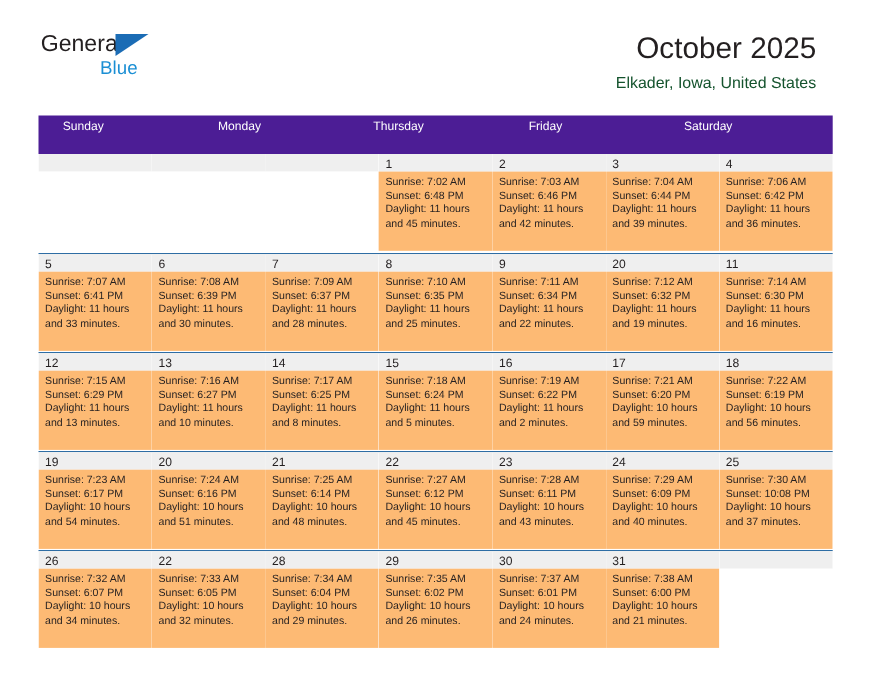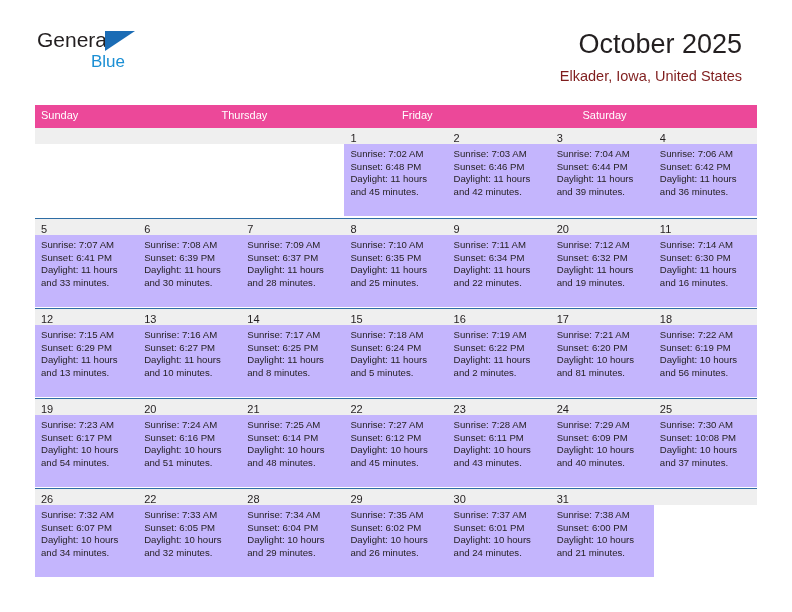--- a/index.html
+++ b/index.html
@@ -75,37 +75,38 @@
     font-size: 27px;
     line-height: 32px;
     color: #231f20;
     font-weight: normal;
     margin: 0;
     white-space: nowrap;
   }
   .cal-subtitle {
     font-size: 14.5px;
     line-height: 20px;
-    color: #7f1d1d;
+    color: #14532d;
     margin: 6px 0 0 0;
     white-space: nowrap;
   }
 
   
   .calendar {
     position: absolute;
     left: 35px;
     top: 105px;
     width: 722px;
   }
 
   .weekday-header {
     display: flex;
-    background: #ec4899;
-    height: 23px;
+    background: #4c1d95;
+    height: 35px;
+    padding-left: 16px;
   }
   .weekday-cell {
     flex: 1 1 0;
     color: #ffffff;
     font-size: 11px;
     line-height: 21px;
     padding-left: 6px;
     box-sizing: border-box;
     white-space: nowrap;
     overflow: hidden;
@@ -135,21 +136,21 @@
     padding-left: 6px;
   }
   .day-number {
     font-size: 11px;
     line-height: 16px;
     color: #231f20;
   }
 
   .day-body {
     padding: 4px 6px 0 6px;
-    background: #c4b5fd;
+    background: #fdba74;
     height: 72px;
     box-sizing: border-box;
   }
   .day-line {
     font-size: 9.6px;
     line-height: 12.6px;
     color: #231f20;
     white-space: nowrap;
   }
   .day-cell.empty .day-body {
@@ -173,20 +174,21 @@
       <h1 class="cal-title">October 2025</h1>
       <div class="cal-subtitle">Elkader, Iowa, United States</div>
     </div>
 
   </div>
 
   <div class="calendar">
 
     <div class="weekday-header">
       <div class="weekday-cell">Sunday</div>
+      <div class="weekday-cell">Monday</div>
       <div class="weekday-cell">Thursday</div>
       <div class="weekday-cell">Friday</div>
       <div class="weekday-cell">Saturday</div>
     </div>
 
     <div id="weeks-container">
         <div class="week-row first-week">
           <div class="day-cell empty">
             <div class="day-number-band"><span class="day-number"></span></div>
             <div class="day-body">
@@ -361,21 +363,21 @@
               <div class="day-line">Daylight: 11 hours</div>
               <div class="day-line">and 2 minutes.</div>
             </div>
           </div>
           <div class="day-cell">
             <div class="day-number-band"><span class="day-number">17</span></div>
             <div class="day-body">
               <div class="day-line">Sunrise: 7:21 AM</div>
               <div class="day-line">Sunset: 6:20 PM</div>
               <div class="day-line">Daylight: 10 hours</div>
-              <div class="day-line">and 81 minutes.</div>
+              <div class="day-line">and 59 minutes.</div>
             </div>
           </div>
           <div class="day-cell">
             <div class="day-number-band"><span class="day-number">18</span></div>
             <div class="day-body">
               <div class="day-line">Sunrise: 7:22 AM</div>
               <div class="day-line">Sunset: 6:19 PM</div>
               <div class="day-line">Daylight: 10 hours</div>
               <div class="day-line">and 56 minutes.</div>
             </div>

